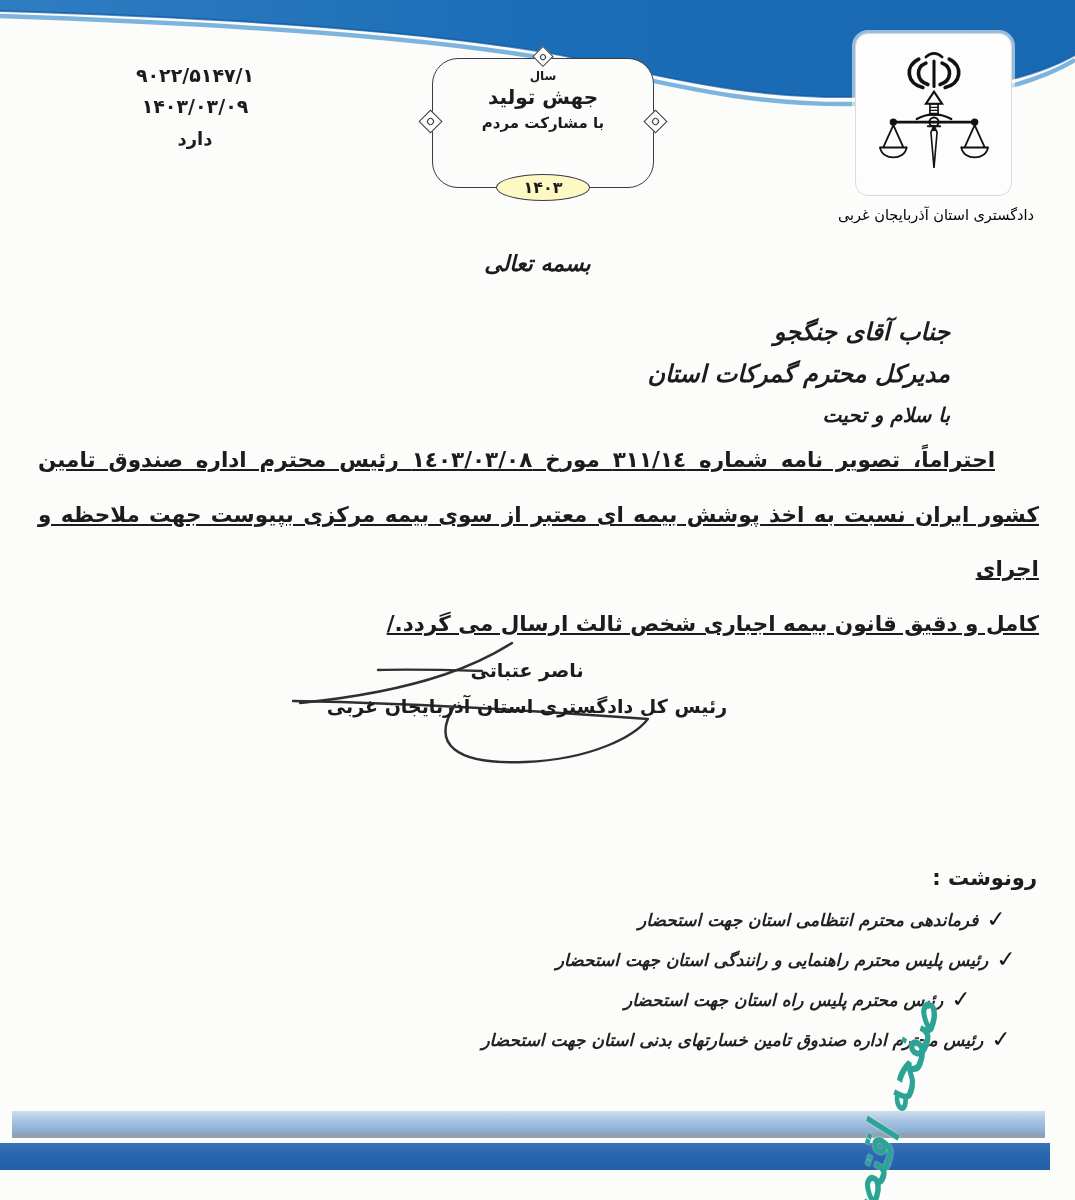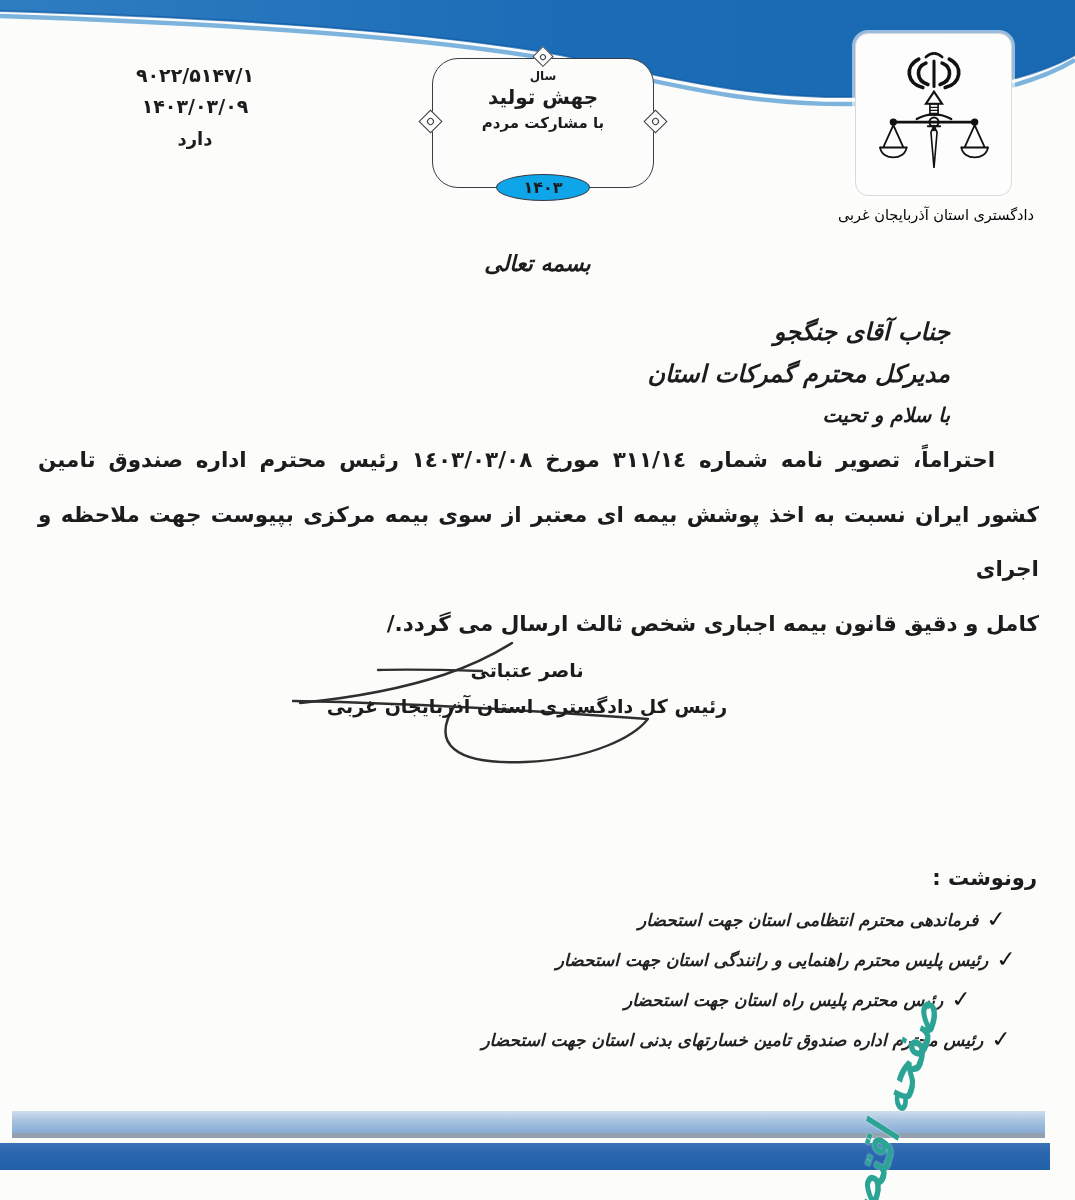--- a/index.html
+++ b/index.html
@@ -44,21 +44,21 @@
   .side-med.right { right:-11px; }
   .side-med i {
     position:absolute; inset:4px; border:1.3px solid #3c3c46; border-radius:50%;
   }
   .slogan-top  { font-size:12px; font-weight:700; }
   .slogan-main { font-size:20px; font-weight:900; margin-top:2px; }
   .slogan-sub  { font-size:15px; font-weight:800; margin-top:5px; }
   .year-cartouche {
     position:absolute; bottom:-14px; left:50%; transform:translateX(-50%);
     width:94px; height:27px; border:1.7px solid #3c3c46; border-radius:50%;
-    background:#0ea5e9; display:flex; align-items:center; justify-content:center;
+    background:#fef9c3; display:flex; align-items:center; justify-content:center;
     font-size:16px; font-weight:800; letter-spacing:1px;
   }
 
   
   .logo-card {
     position:absolute; top:33px; left:855px; width:157px; height:163px; z-index:2;
     background:#fdfdfd; border:1px solid #d9d9d9; border-radius:13px;
     box-shadow:0 0 0 3px rgba(255,255,255,.55);
     display:flex; align-items:center; justify-content:center;
   }
@@ -74,21 +74,21 @@
     font-style:italic; font-weight:700; font-size:22px;
   }
 
   
   .recipient { position:absolute; top:312px; right:125px; text-align:right; z-index:2; }
   .recipient-name  { font-size:24px; font-weight:900; font-style:italic; line-height:40px; }
   .recipient-title { font-size:24px; font-weight:900; font-style:italic; line-height:44px; }
   .recipient-salut { font-size:20px; font-weight:700; font-style:italic; line-height:38px; }
 
   
-  .letter-body { position:absolute; top:433px; right:36px; left:38px; z-index:2; }
+  .letter-body { position:absolute; top:433px; right:36px; left:38px; z-index:2;text-decoration:underline; }
   .body-line {
     font-size:21.5px; font-weight:700; line-height:54.5px;
     text-align:justify; text-align-last:justify; white-space:normal;
   }
   .body-line.first { text-indent:44px; }
   .body-line.last  { text-align-last:right; }
 
   
   .sig-block { position:absolute; top:655px; left:317px; width:420px; text-align:center; z-index:2; }
   .sig-name  { font-size:19px; font-weight:800; line-height:30px; }

